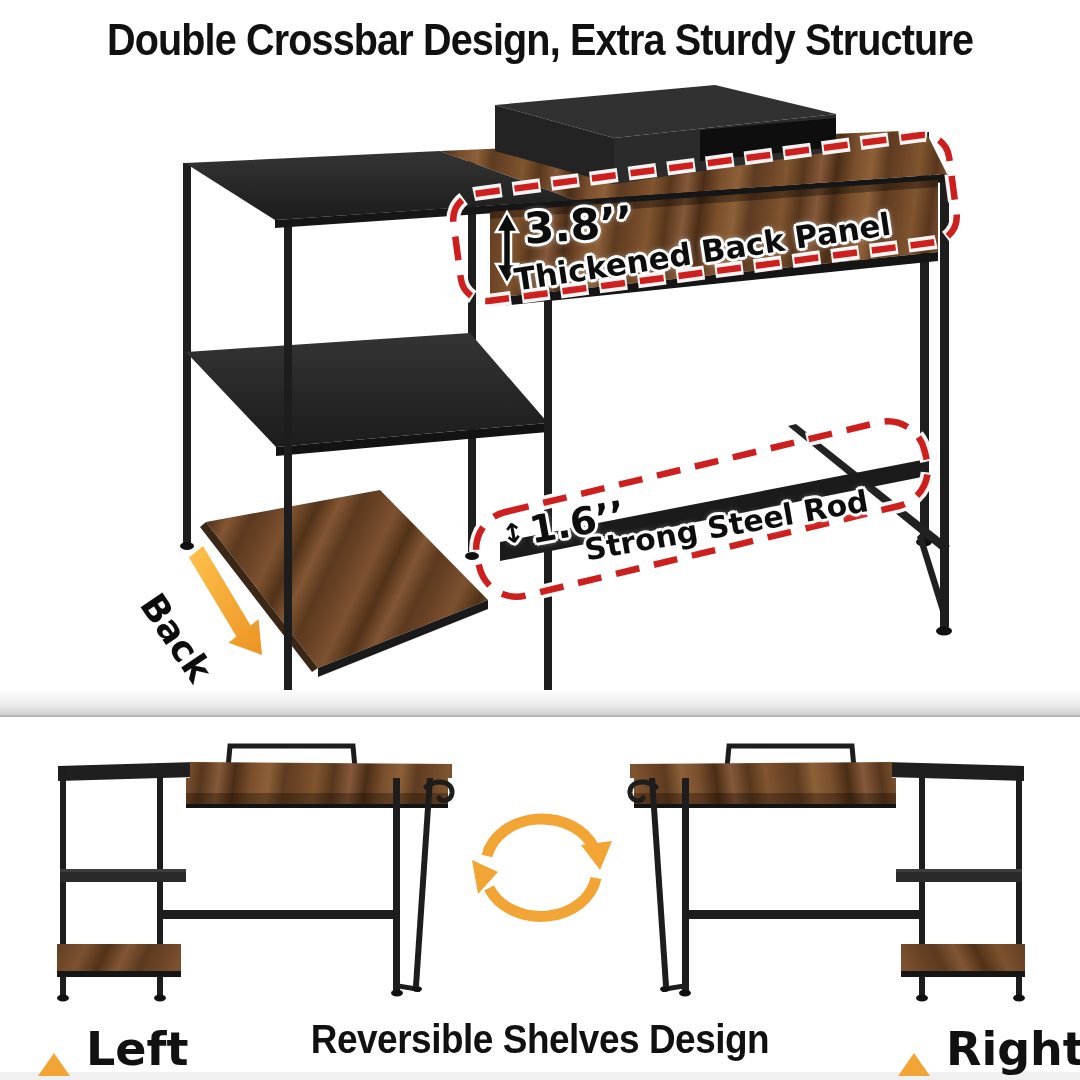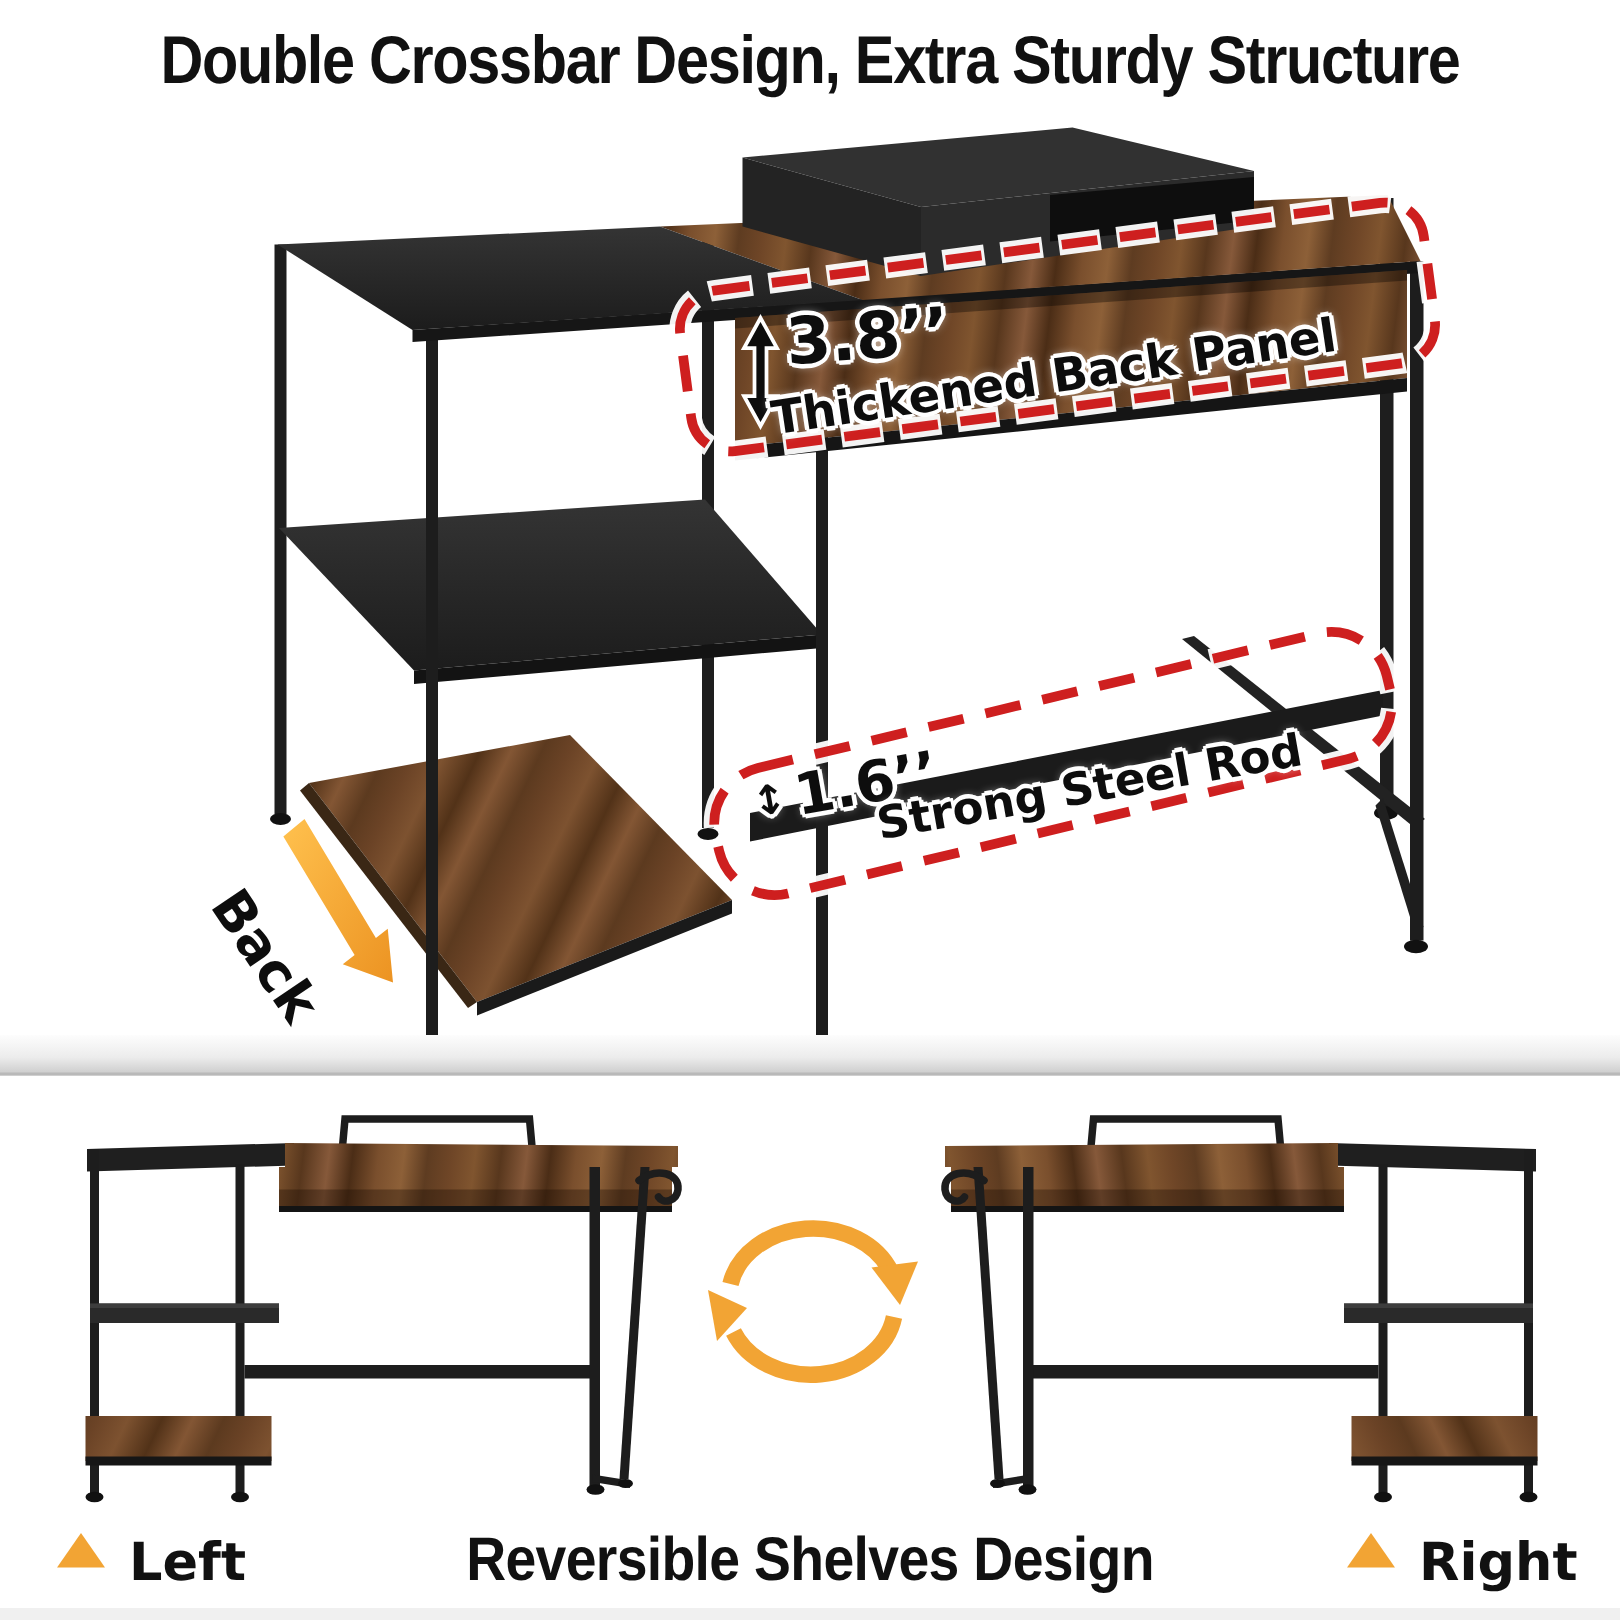--- a/index.html
+++ b/index.html
@@ -29,22 +29,22 @@
   .meas-16 .updown{font-size:27px;vertical-align:4px;margin-right:6px;}
   .lbl-rod{left:582px;top:533px;font-size:30px;transform:rotate(-10deg);transform-origin:left top;}
   .lbl-back{left:166px;top:586px;font-size:36px;transform:rotate(56deg);transform-origin:left top;}
   
   .caption{
     left:0;top:1016px;width:1080px;text-align:center;
     font-size:41px;font-weight:bold;letter-spacing:-.5px;color:var(--text-black,#111);
     transform:scaleX(.9);transform-origin:center;white-space:nowrap;
   }
   .side-marker{
-    top:1022px;display:flex;align-items:flex-start;gap:16px;
-    font-family:"DejaVu Sans", sans-serif;font-weight:bold;font-size:35px;color:var(--text-black,#111);
+    top:1022px;display:flex;align-items:flex-end;gap:16px;
+    font-family:"DejaVu Sans", sans-serif;font-weight:bold;font-size:46px;color:var(--text-black,#111);
   }
   .side-marker .tri{
     width:0;height:0;display:inline-block;
     border-left:16px solid transparent;border-right:16px solid transparent;
     border-bottom:23px solid var(--accent-orange,#F2A434);
   }
   .marker-left{left:38px;}
   .marker-right{left:898px;}
 </style>
 </head>

